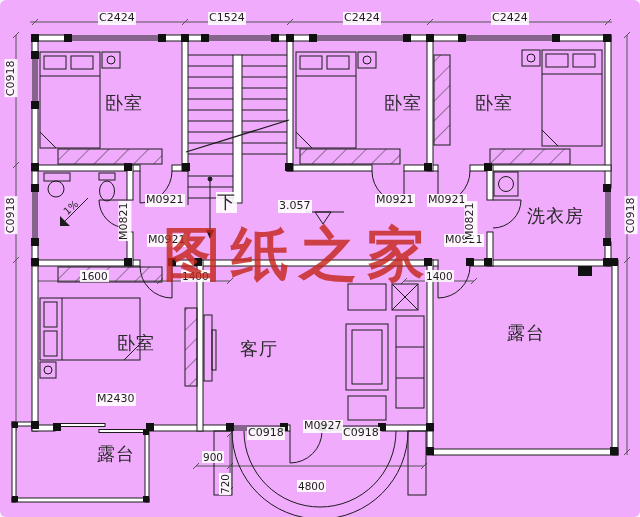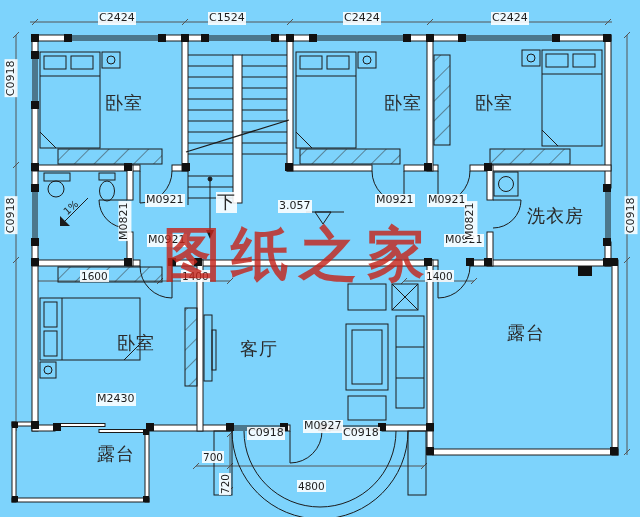--- a/index.html
+++ b/index.html
@@ -1,18 +1,18 @@
 <!DOCTYPE html>
 <html><head>
 <meta charset="utf-8">
 <style>
   html,body{margin:0;padding:0;background:#f4f4f4;}
   .plan{
-    position:relative;width:640px;height:517px;background:#7dd3fc;
-    overflow:hidden;font-family:"DejaVu Sans",sans-serif;color:#222;
+    position:relative;width:640px;height:517px;background:#f0abfc;
+    overflow:hidden;font-family:"DejaVu Sans",sans-serif;color:#222;border-radius:6px;
   }
   .plan svg{position:absolute;left:0;top:0;}
   .lbl{
     position:absolute;font-size:11px;line-height:1.15;color:#1d1d1d;
     background:rgba(255,255,255,.88);padding:0 1px;white-space:nowrap;
   }
   .dim{font-size:10.5px;}
   .room{
     font-size:18px;letter-spacing:1px;background:transparent;color:#2a2a2a;
   }
@@ -317,19 +317,19 @@
 <span class="lbl" style="left:247px;top:427px">C0918</span>
 <span class="lbl" style="left:342px;top:427px">C0918</span>
 
 <span class="lbl room" style="left:216px;top:192px;background:rgba(255,255,255,.88)">下</span>
 <span class="lbl" style="left:278px;top:200px">3.057</span>
 <span class="lbl slope" style="left:62px;top:202px">1%</span>
 
 <span class="lbl dim" style="left:80px;top:270px">1600</span>
 <span class="lbl dim" style="left:181px;top:270px">1400</span>
 <span class="lbl dim" style="left:425px;top:270px">1400</span>
-<span class="lbl dim" style="left:202px;top:451px">700</span>
+<span class="lbl dim" style="left:202px;top:451px">900</span>
 <span class="lbl dim" style="left:297px;top:480px">4800</span>
 <span class="lbl dim v" style="left:214px;top:478px">720</span>
 
 <div class="wm">图纸之家</div>
 
 </div>
 
 </body></html>

